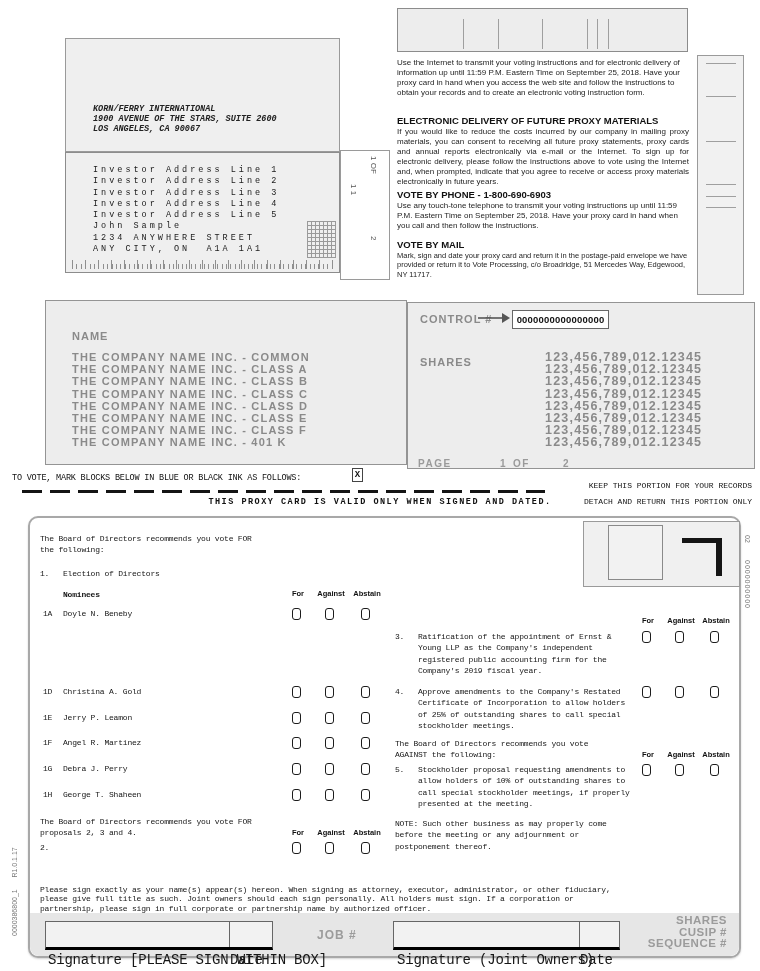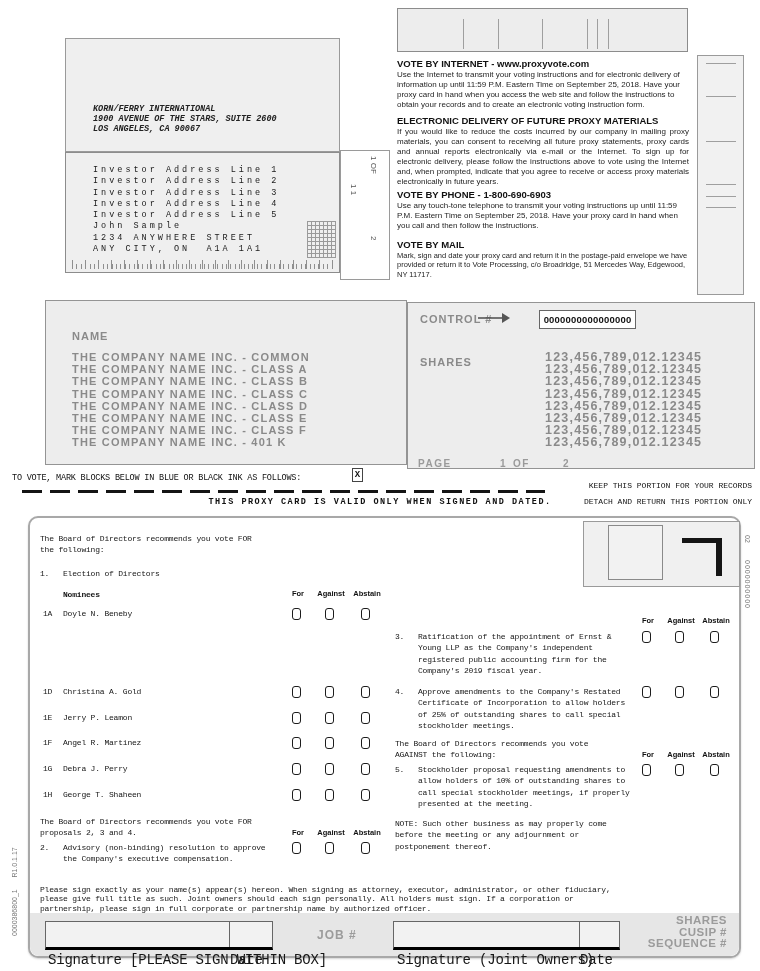--- a/index.html
+++ b/index.html
@@ -38,21 +38,21 @@
   .just { text-align:justify; }
   .small-p p { font-size:7.5px; line-height:9.4px; }
 
   
   .name-box { left:45px; top:300px; width:362px; height:165px; background:#ededed; border:1px solid #949494; }
   .ctrl-box { left:407px; top:302px; width:348px; height:167px; background:#ededed; border:1px solid #949494; }
   .glabel { font-size:11px; font-weight:bold; letter-spacing:1px; color:#8a8a8a; }
   .holding { font-size:11px; font-weight:bold; letter-spacing:1.2px; line-height:12.2px; color:#8a8a8a; }
   .shareval { font-size:12.5px; font-weight:bold; letter-spacing:1.2px; line-height:12.2px; color:#8a8a8a; }
   .ctrl-field { left:512px; top:310px; width:97px; height:19px; background:#fff; border:1px solid #666;
-                font-size:9.5px; font-weight:bold; color:#111; text-align:center; line-height:17px; letter-spacing:0.2px;margin-left:27px; }
+                font-size:9.5px; font-weight:bold; color:#111; text-align:center; line-height:17px; letter-spacing:0.2px; }
   .pgrow { font-size:10px; font-weight:bold; letter-spacing:1.5px; color:#9a9a9a; }
 
   
   .detach-txt { font-size:8.5px; letter-spacing:-0.2px; color:#111; }
   .keep-txt { font-size:8px; color:#111; }
   .xbox { left:352px; top:468px; width:11px; height:14px; border:1px solid #444; font-size:9px; font-weight:bold;
           text-align:center; line-height:13px; color:#111; }
   .dashes { left:22px; top:490px; width:523px; height:3px;
             background:repeating-linear-gradient(90deg,#141414 0 20px, transparent 20px 28px); }
   .valid-txt { left:0; top:497px; width:760px; text-align:center; font-size:8.5px; font-weight:bold; letter-spacing:1.5px; color:#111; }
@@ -128,21 +128,20 @@
   <div class="abs stamp-strip">
     <div class="dash" style="top:7px"></div>
     <div class="dash" style="top:40px"></div>
     <div class="dash" style="top:85px"></div>
     <div class="dash" style="top:128px"></div>
     <div class="dash" style="top:140px"></div>
     <div class="dash" style="top:151px"></div>
   </div>
 
   <div class="abs instr" style="left:397px;top:58px">
-    <h3>VOTE BY INTERNET - www.proxyvote.com</h3>
     <p>Use the Internet to transmit your voting instructions and for electronic delivery of information up until 11:59 P.M. Eastern Time on September 25, 2018. Have your proxy card in hand when you access the web site and follow the instructions to obtain your records and to create an electronic voting instruction form.</p>
   </div>
   <div class="abs instr" style="left:397px;top:115px">
     <h3>ELECTRONIC DELIVERY OF FUTURE PROXY MATERIALS</h3>
     <p class="just">If you would like to reduce the costs incurred by our company in mailing proxy materials, you can consent to receiving all future proxy statements, proxy cards and annual reports electronically via e-mail or the Internet. To sign up for electronic delivery, please follow the instructions above to vote using the Internet and, when prompted, indicate that you agree to receive or access proxy materials electronically in future years.</p>
   </div>
   <div class="abs instr" style="left:397px;top:189px">
     <h3>VOTE BY PHONE - 1-800-690-6903</h3>
     <p>Use any touch-tone telephone to transmit your voting instructions up until 11:59 P.M. Eastern Time on September 25, 2018. Have your proxy card in hand when you call and then follow the instructions.</p>
   </div>
@@ -255,22 +254,20 @@
     <div class="cb cbL3"></div>
   </div>
 
   <div class="abs bt pre" style="left:40px;top:816px">The Board of Directors recommends you vote FOR
 proposals 2, 3 and 4.</div>
   <span class="hdr" style="left:284px;top:828px;width:28px">For</span>
   <span class="hdr" style="left:312px;top:828px;width:38px">Against</span>
   <span class="hdr" style="left:348px;top:828px;width:38px">Abstain</span>
   <div class="vrow" style="top:842px">
     <span class="bt abs" style="left:40px">2.</span>
-    <span class="bt abs pre" style="left:63px;width:250px">Advisory (non-binding) resolution to approve
-the Company's executive compensation.</span>
     <div class="cb cbL1"></div>
     <div class="cb cbL2"></div>
     <div class="cb cbL3"></div>
   </div>
 
   <span class="hdr" style="left:634px;top:616px;width:28px">For</span>
   <span class="hdr" style="left:662px;top:616px;width:38px">Against</span>
   <span class="hdr" style="left:697px;top:616px;width:38px">Abstain</span>
   <div class="vrow" style="top:631px">
     <span class="bt abs" style="left:395px">3.</span>

